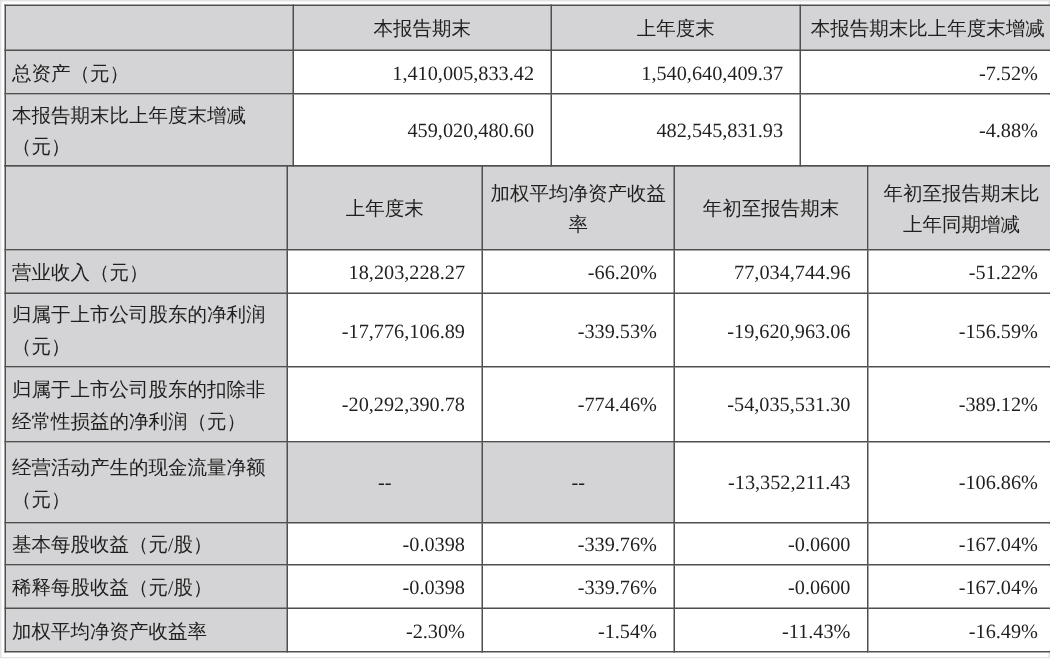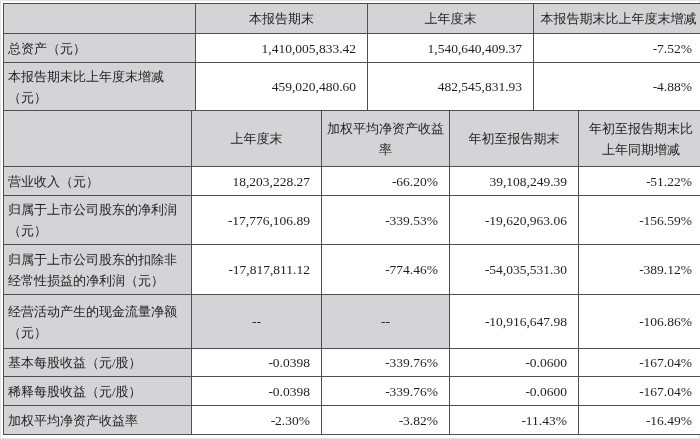--- a/index.html
+++ b/index.html
@@ -89,61 +89,61 @@
       <td class="hdr"></td>
       <td class="hdr">上年度末</td>
       <td class="hdr">加权平均净资产收益率</td>
       <td class="hdr">年初至报告期末</td>
       <td class="hdr">年初至报告期末比上年同期增减</td>
     </tr>
     <tr style="height:29px">
       <td class="label">营业收入（元）</td>
       <td class="num">18,203,228.27</td>
       <td class="num">-66.20%</td>
-      <td class="num">39,108,249.39</td>
+      <td class="num">77,034,744.96</td>
       <td class="num">-51.22%</td>
     </tr>
     <tr style="height:49px">
       <td class="label">归属于上市公司股东的净利润（元）</td>
       <td class="num">-17,776,106.89</td>
       <td class="num">-339.53%</td>
       <td class="num">-19,620,963.06</td>
       <td class="num">-156.59%</td>
     </tr>
     <tr style="height:50px">
       <td class="label">归属于上市公司股东的扣除非经常性损益的净利润（元）</td>
-      <td class="num">-17,817,811.12</td>
+      <td class="num">-20,292,390.78</td>
       <td class="num">-774.46%</td>
       <td class="num">-54,035,531.30</td>
       <td class="num">-389.12%</td>
     </tr>
     <tr style="height:54px">
       <td class="label">经营活动产生的现金流量净额（元）</td>
       <td class="dash">--</td>
       <td class="dash">--</td>
-      <td class="num">-10,916,647.98</td>
+      <td class="num">-13,352,211.43</td>
       <td class="num">-106.86%</td>
     </tr>
     <tr style="height:28px">
       <td class="label">基本每股收益（元/股）</td>
       <td class="num">-0.0398</td>
       <td class="num">-339.76%</td>
       <td class="num">-0.0600</td>
       <td class="num">-167.04%</td>
     </tr>
     <tr style="height:29px">
       <td class="label">稀释每股收益（元/股）</td>
       <td class="num">-0.0398</td>
       <td class="num">-339.76%</td>
       <td class="num">-0.0600</td>
       <td class="num">-167.04%</td>
     </tr>
     <tr style="height:29px">
       <td class="label">加权平均净资产收益率</td>
       <td class="num">-2.30%</td>
-      <td class="num">-3.82%</td>
+      <td class="num">-1.54%</td>
       <td class="num">-11.43%</td>
       <td class="num">-16.49%</td>
     </tr>
   </tbody>
     </table>
 
 </div>
 
 </body></html>

